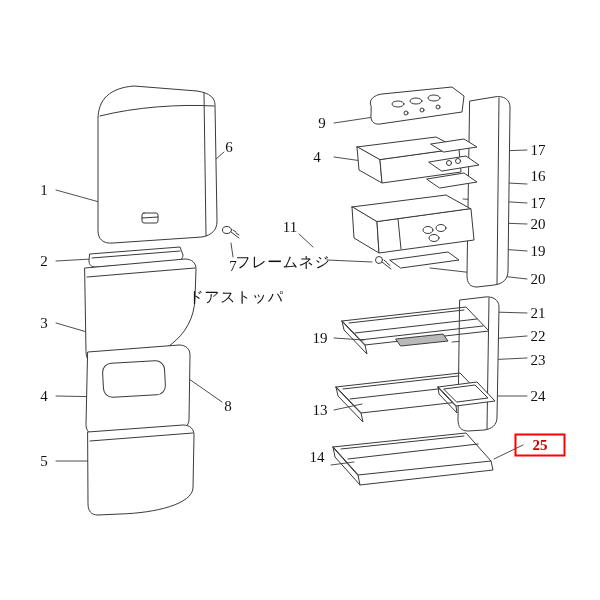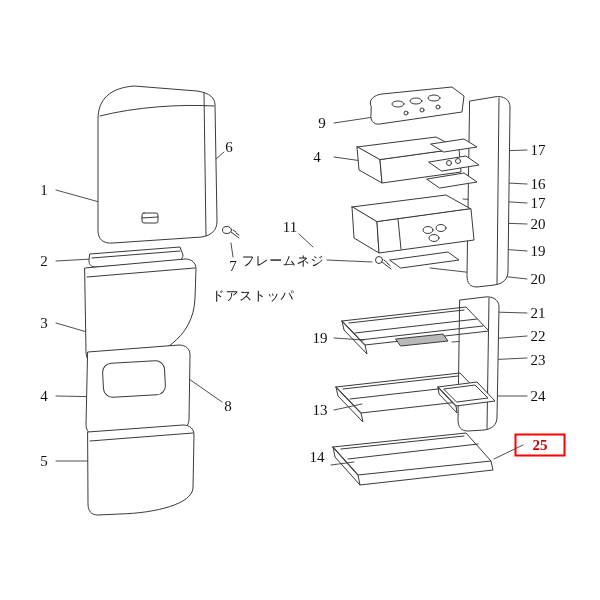--- a/index.html
+++ b/index.html
@@ -8,21 +8,21 @@
   .stage { position:relative; width:600px; height:600px; background:#ffffff; overflow:hidden; }
   .art { position:absolute; left:0; top:0; }
   .art path, .art line, .art ellipse, .art circle, .art rect {
     fill:none; stroke:#3a3a3a; stroke-width:1; stroke-linejoin:round; stroke-linecap:round;
   }
   .art .leader { stroke-width:0.9; }
   .callout {
     position:absolute; transform:translate(-50%,-50%);
     font-size:15px; color:#111; white-space:nowrap; line-height:1;
   }
-  .callout.jp { font-family:Liberation Mono, monospace; font-size:13px; letter-spacing:0.5px; }
+  .callout.jp { font-family:Liberation Sans, sans-serif; font-size:15px; letter-spacing:0.5px; }
   .callout.highlighted {
     border:2px solid #ff0000; color:#cc0000; padding:2px 16px; font-weight:bold;
   }
 </style>
 </head>
 <body>
 
 <div class="stage">
 
   <svg class="art" width="600" height="600" viewBox="0 0 600 600">
@@ -169,27 +169,27 @@
   <div class="callout" style="left:229px;top:147px">6</div>
   <div class="callout" style="left:233px;top:266px">7</div>
   <div class="callout" style="left:228px;top:406px">8</div>
   <div class="callout" style="left:322px;top:123px">9</div>
   <div class="callout" style="left:317px;top:157px">4</div>
   <div class="callout" style="left:290px;top:227px">11</div>
   <div class="callout" style="left:320px;top:338px">19</div>
   <div class="callout" style="left:320px;top:410px">13</div>
   <div class="callout" style="left:317px;top:457px">14</div>
   <div class="callout" style="left:538px;top:150px">17</div>
-  <div class="callout" style="left:538px;top:184px">16</div>
+  <div class="callout" style="left:538px;top:176px">16</div>
   <div class="callout" style="left:538px;top:203px">17</div>
   <div class="callout" style="left:538px;top:224px">20</div>
   <div class="callout" style="left:538px;top:251px">19</div>
   <div class="callout" style="left:538px;top:279px">20</div>
   <div class="callout" style="left:538px;top:313px">21</div>
   <div class="callout" style="left:538px;top:336px">22</div>
   <div class="callout" style="left:538px;top:360px">23</div>
   <div class="callout" style="left:538px;top:396px">24</div>
   <div class="callout highlighted" style="left:540px;top:445px">25</div>
 
   <div class="callout jp" style="left:283px;top:261px">フレームネジ</div>
-  <div class="callout jp" style="left:253px;top:296px">ドアストッパ</div>
+  <div class="callout jp" style="left:236px;top:296px">ドアストッパ</div>
 
 </div>
 
 </body></html>

